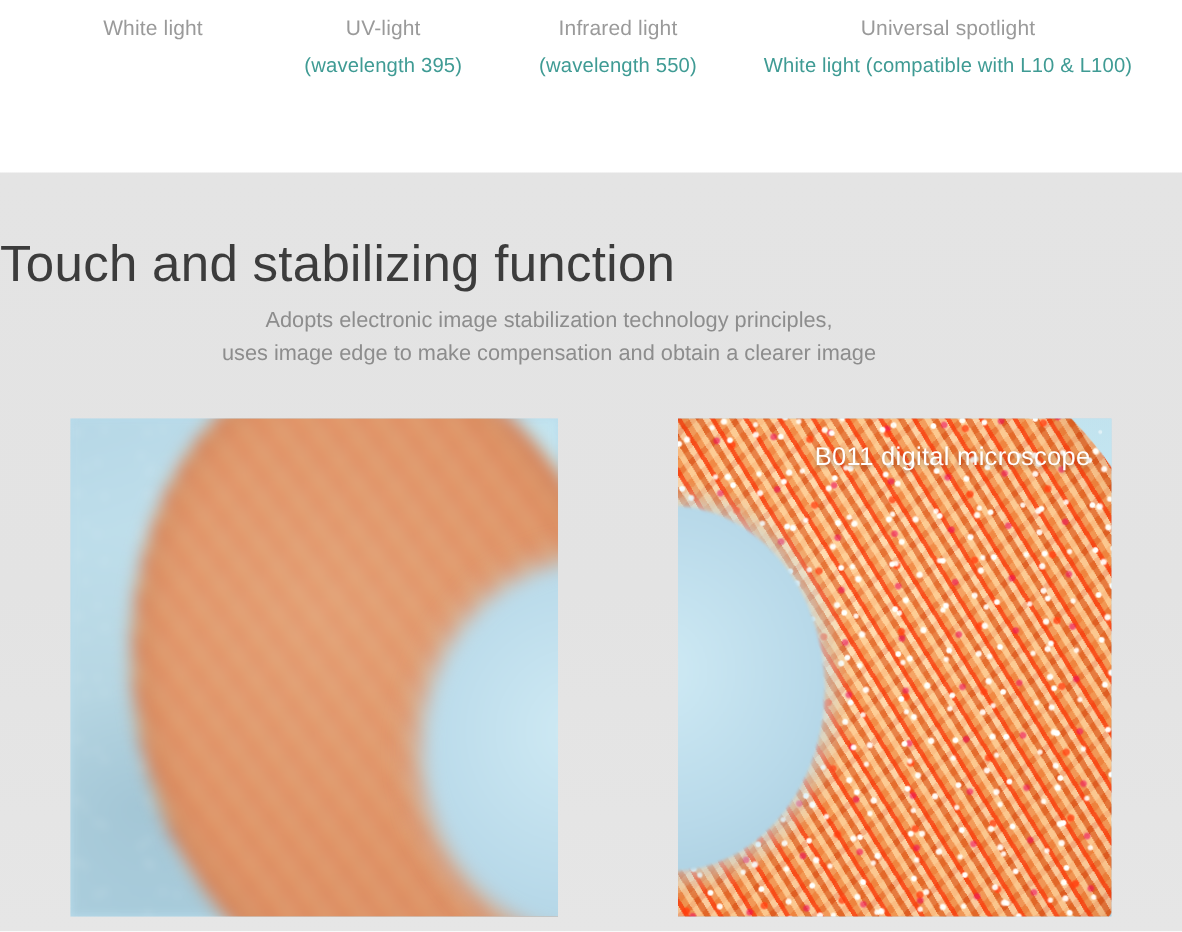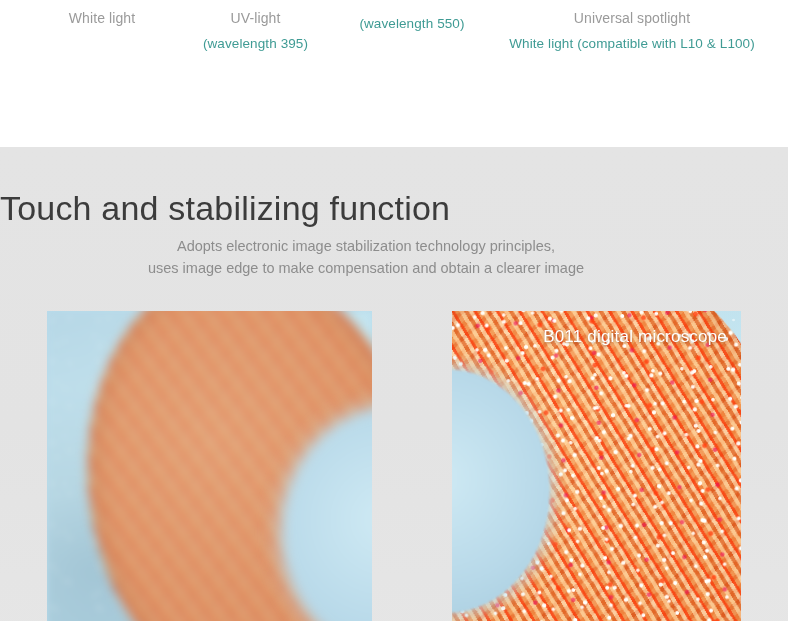--- a/index.html
+++ b/index.html
@@ -14,21 +14,21 @@
     height: 621px;
     overflow: hidden;
     font-family: "Liberation Sans", sans-serif;
     -webkit-font-smoothing: antialiased;
   }
 
   
   .spec-strip {
     position: relative;
     width: 788px;
-    height: 147px;
+    height: 115px;
     background: #ffffff;
   }
   .spec-col {
     position: absolute;
     text-align: center;
     line-height: 1.45;
   }
   .spec-title {
     display: block;
     font-size: 14px;
@@ -211,20 +211,21 @@
     <span class="spec-title">White light</span>
 
   </div>
 
   <div class="spec-col col-2">
     <span class="spec-title">UV-light</span>
     <span class="spec-sub">(wavelength 395)</span>
   </div>
 
   <div class="spec-col col-3">
+    <span class="spec-title">Infrared light</span>
     <span class="spec-sub">(wavelength 550)</span>
   </div>
 
   <div class="spec-col col-4">
     <span class="spec-title">Universal spotlight</span>
     <span class="spec-sub">White light (compatible with L10 &amp; L100)</span>
   </div>
 
 </section>
 

